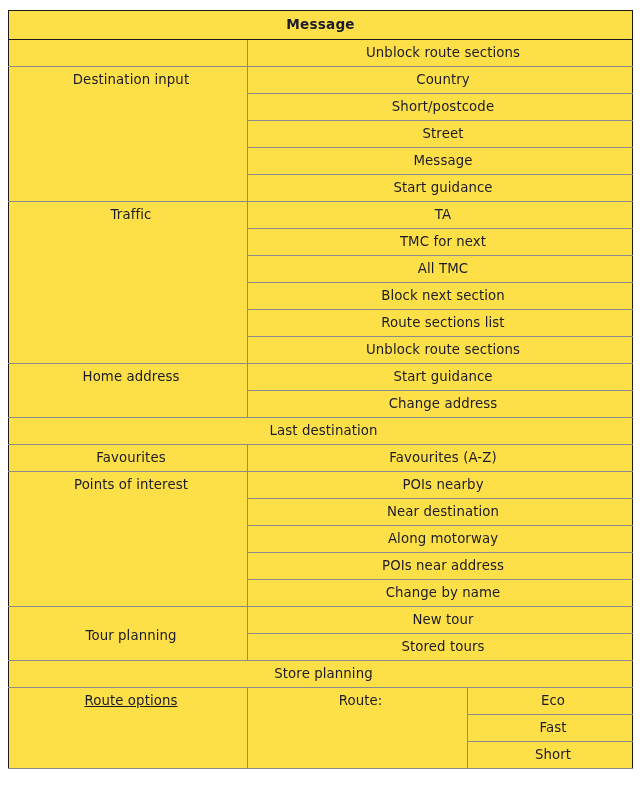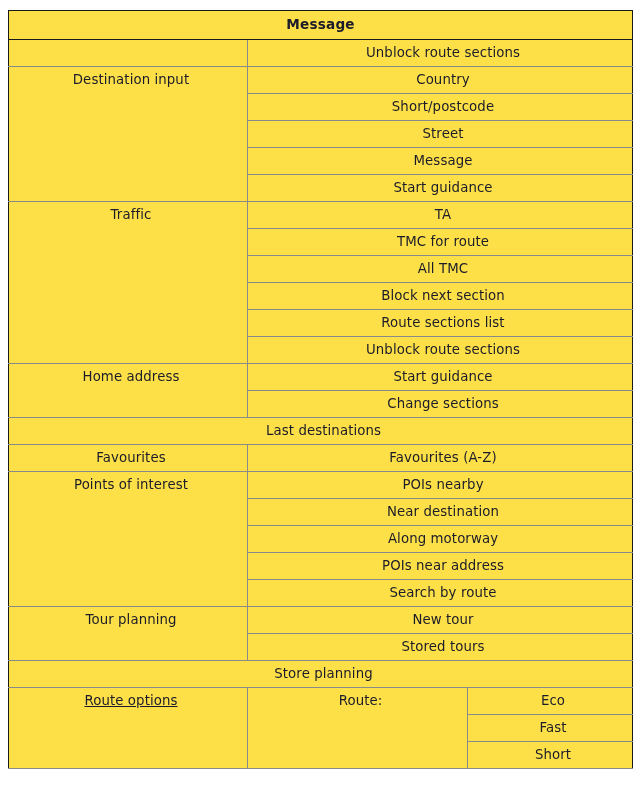--- a/index.html
+++ b/index.html
@@ -123,66 +123,66 @@
           <td class="submenu-cell" colspan="2">Message</td>
         </tr>
         <tr class="grp-bottom">
           <td class="submenu-cell" colspan="2">Start guidance</td>
         </tr>
         <tr class="grp-top">
           <td class="label-cell" rowspan="6" style="vertical-align: top; padding-top: 5px;">Traffic</td>
           <td class="submenu-cell" colspan="2">TA</td>
         </tr>
         <tr>
-          <td class="submenu-cell" colspan="2">TMC for route</td>
+          <td class="submenu-cell" colspan="2">TMC for next</td>
         </tr>
         <tr>
           <td class="submenu-cell" colspan="2">All TMC</td>
         </tr>
         <tr>
           <td class="submenu-cell" colspan="2">Block next section</td>
         </tr>
         <tr>
           <td class="submenu-cell" colspan="2">Route sections list</td>
         </tr>
         <tr class="grp-bottom">
           <td class="submenu-cell" colspan="2">Unblock route sections</td>
         </tr>
         <tr class="grp-top">
           <td class="label-cell" rowspan="2" style="vertical-align: top; padding-top: 5px;">Home address</td>
           <td class="submenu-cell" colspan="2">Start guidance</td>
         </tr>
         <tr class="grp-bottom">
-          <td class="submenu-cell" colspan="2">Change sections</td>
-        </tr>
-        <tr class="grp-top grp-bottom">
-          <td colspan="3" class="label-cell span-cell">Last destinations</td>
+          <td class="submenu-cell" colspan="2">Change address</td>
+        </tr>
+        <tr class="grp-top grp-bottom">
+          <td colspan="3" class="label-cell span-cell">Last destination</td>
         </tr>
         <tr class="grp-top grp-bottom">
           <td class="label-cell">Favourites</td>
           <td class="submenu-cell" colspan="2">Favourites (A-Z)</td>
         </tr>
         <tr class="grp-top">
           <td class="label-cell" rowspan="5" style="vertical-align: top; padding-top: 5px;">Points of interest</td>
           <td class="submenu-cell" colspan="2">POIs nearby</td>
         </tr>
         <tr>
           <td class="submenu-cell" colspan="2">Near destination</td>
         </tr>
         <tr>
           <td class="submenu-cell" colspan="2">Along motorway</td>
         </tr>
         <tr>
           <td class="submenu-cell" colspan="2">POIs near address</td>
         </tr>
         <tr class="grp-bottom">
-          <td class="submenu-cell" colspan="2">Search by route</td>
-        </tr>
-        <tr class="grp-top">
-          <td class="label-cell" rowspan="2" style="vertical-align: top; padding-top: 5px;">Tour planning</td>
+          <td class="submenu-cell" colspan="2">Change by name</td>
+        </tr>
+        <tr class="grp-top">
+          <td class="label-cell" rowspan="2" style="vertical-align: top; padding-top: 21px;">Tour planning</td>
           <td class="submenu-cell" colspan="2">New tour</td>
         </tr>
         <tr class="grp-bottom">
           <td class="submenu-cell" colspan="2">Stored tours</td>
         </tr>
         <tr class="grp-top grp-bottom">
           <td colspan="3" class="label-cell span-cell">Store planning</td>
         </tr>
         <tr class="grp-top">
           <td class="label-cell" rowspan="3" style="vertical-align: top; padding-top: 5px; text-decoration: underline;">Route options</td>

